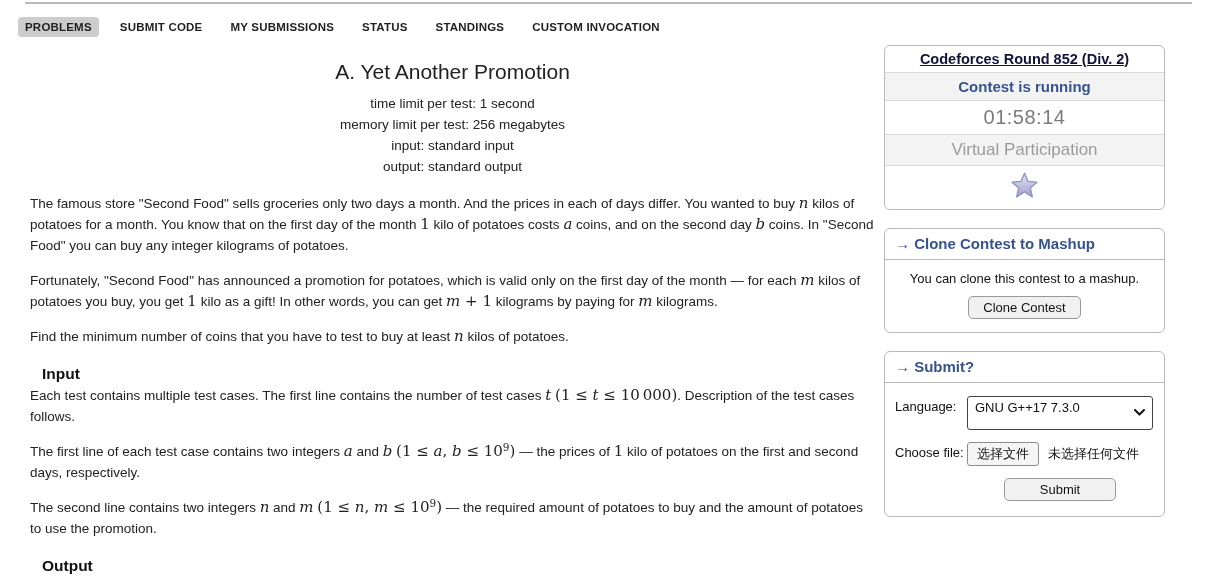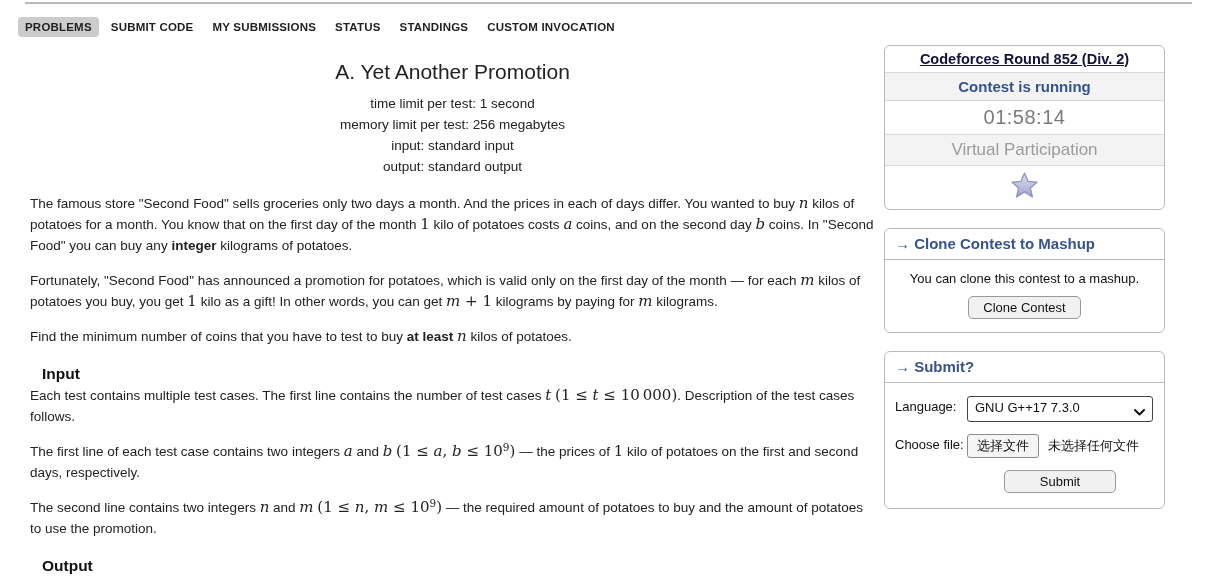--- a/index.html
+++ b/index.html
@@ -12,37 +12,37 @@
     --tab-selected:#cccccc;
   }
   *{box-sizing:border-box;}
   html,body{margin:0;padding:0;}
   body{
     width:1205px;height:582px;overflow:hidden;background:#fff;
     font-family:"Liberation Sans",sans-serif;color:#222;
   }
   .top-rule{height:2px;background:var(--border);margin:2px 13px 0 25px;}
   
-  .tabs{display:flex;align-items:flex-end;gap:5px;margin:13px 0 0 18px;}
+  .tabs{display:flex;align-items:flex-end;gap:14px;margin:13px 0 0 18px;}
   .tab{
     font-size:11.5px;font-weight:bold;color:#1f1f1f;letter-spacing:.2px;
     padding:4px 7px;border-radius:4px;cursor:pointer;white-space:nowrap;
   }
   .tab.selected{background:var(--tab-selected);}
   
   .content{display:flex;margin-top:8px;}
   .main{width:875px;padding-left:30px;}
   .sidebar{width:281px;margin-left:9px;}
   
   .problem-title{text-align:center;font-size:21px;color:#222;margin-top:15px;}
   .limits{text-align:center;font-size:13.5px;line-height:21px;margin-top:9px;color:#222;}
   .statement{margin-top:16px;font-size:13.5px;line-height:21px;color:#222;}
   .statement p{margin:0 0 14px 0;}
   .section-title{font-weight:bold;font-size:15.5px;color:#111;margin:16px 0 1px 12px;}
-  .seg-b{font-weight:bold;}
+  .seg-b{font-weight:normal;}
   .seg-v{font-family:"DejaVu Serif",serif;font-style:italic;font-size:15px;line-height:0;}
   .seg-n{font-family:"DejaVu Serif",serif;font-size:15px;line-height:0;}
   .seg-s{font-family:"DejaVu Serif",serif;font-size:10.5px;vertical-align:super;line-height:0;}
   
   .sidebox{border:1px solid var(--border);border-radius:6px;overflow:hidden;background:#fff;margin-bottom:18px;}
   .crow{text-align:center;border-bottom:1px solid #d9d9d9;padding:4px 4px;}
   .crow:last-child{border-bottom:none;}
   .contest-link{font-size:14.5px;font-weight:bold;color:var(--link-dark);text-decoration:underline;cursor:pointer;display:inline-block;padding:1px 0;}
   .crow.running{background:var(--row-alt);color:var(--accent);font-weight:bold;font-size:15px;padding:5px 4px;}
   .crow.timer{color:var(--timer-gray);font-size:20px;letter-spacing:.5px;padding:5px 4px;}
@@ -56,21 +56,21 @@
     border:1px solid #999;border-radius:5px;padding:3px 14px;cursor:pointer;
     font-family:"Liberation Sans",sans-serif;
   }
   .clone-body .cf-btn{margin-top:10px;}
   
   .submit-body{padding:13px 10px 15px 10px;}
   .form-row{display:flex;align-items:flex-start;margin-bottom:12px;font-size:13px;}
   .form-row:last-child{margin-bottom:0;}
   .form-label{width:72px;flex:none;color:#111;padding-top:3px;line-height:16px;}
   .select{
-    position:relative;width:186px;height:26px;border:1px solid #444;border-radius:3px;
+    position:relative;width:186px;height:34px;border:1px solid #444;border-radius:3px;
     background:#fff;font-size:13px;color:#111;padding:3px 24px 0 7px;cursor:pointer;
     white-space:nowrap;
   }
   .select .chev{position:absolute;right:7px;top:7px;}
   .file-widget{display:flex;align-items:center;}
   .file-btn{
     font-size:13px;color:#111;background:#f5f5f5;border:1px solid #8c8c8c;border-radius:3px;
     padding:2px 9px;cursor:pointer;white-space:nowrap;font-family:"Liberation Sans",sans-serif;
   }
   .file-status{font-size:13px;color:#111;margin-left:9px;white-space:nowrap;}

